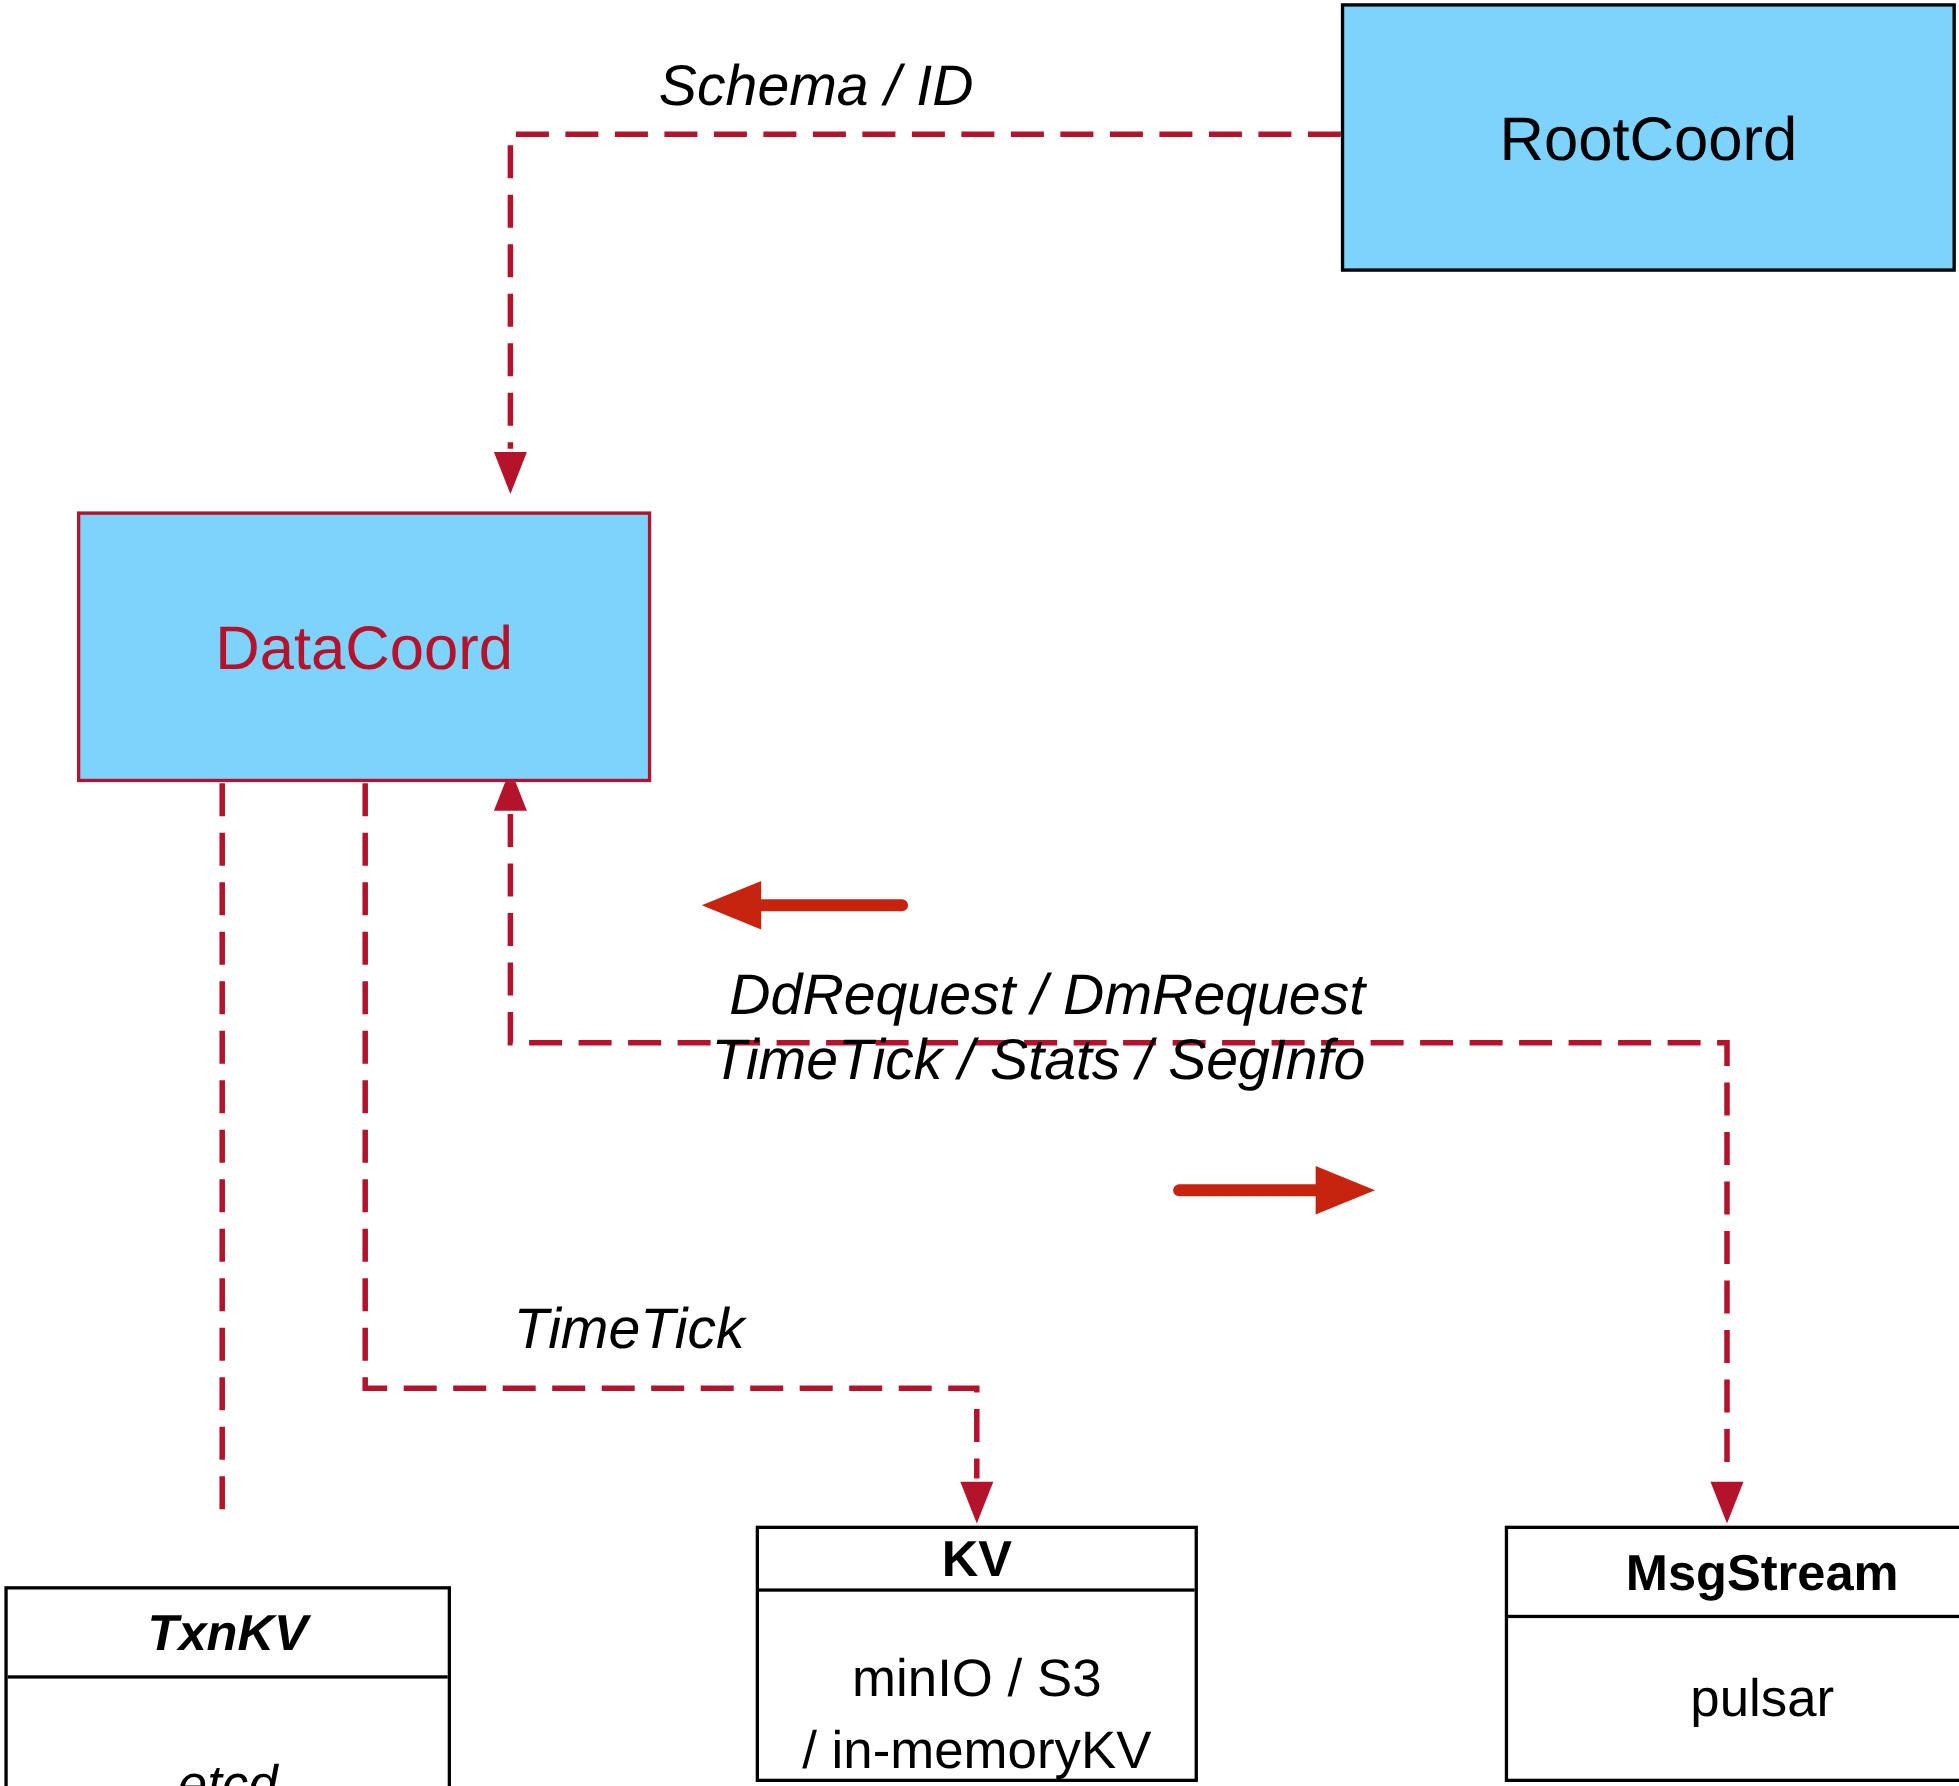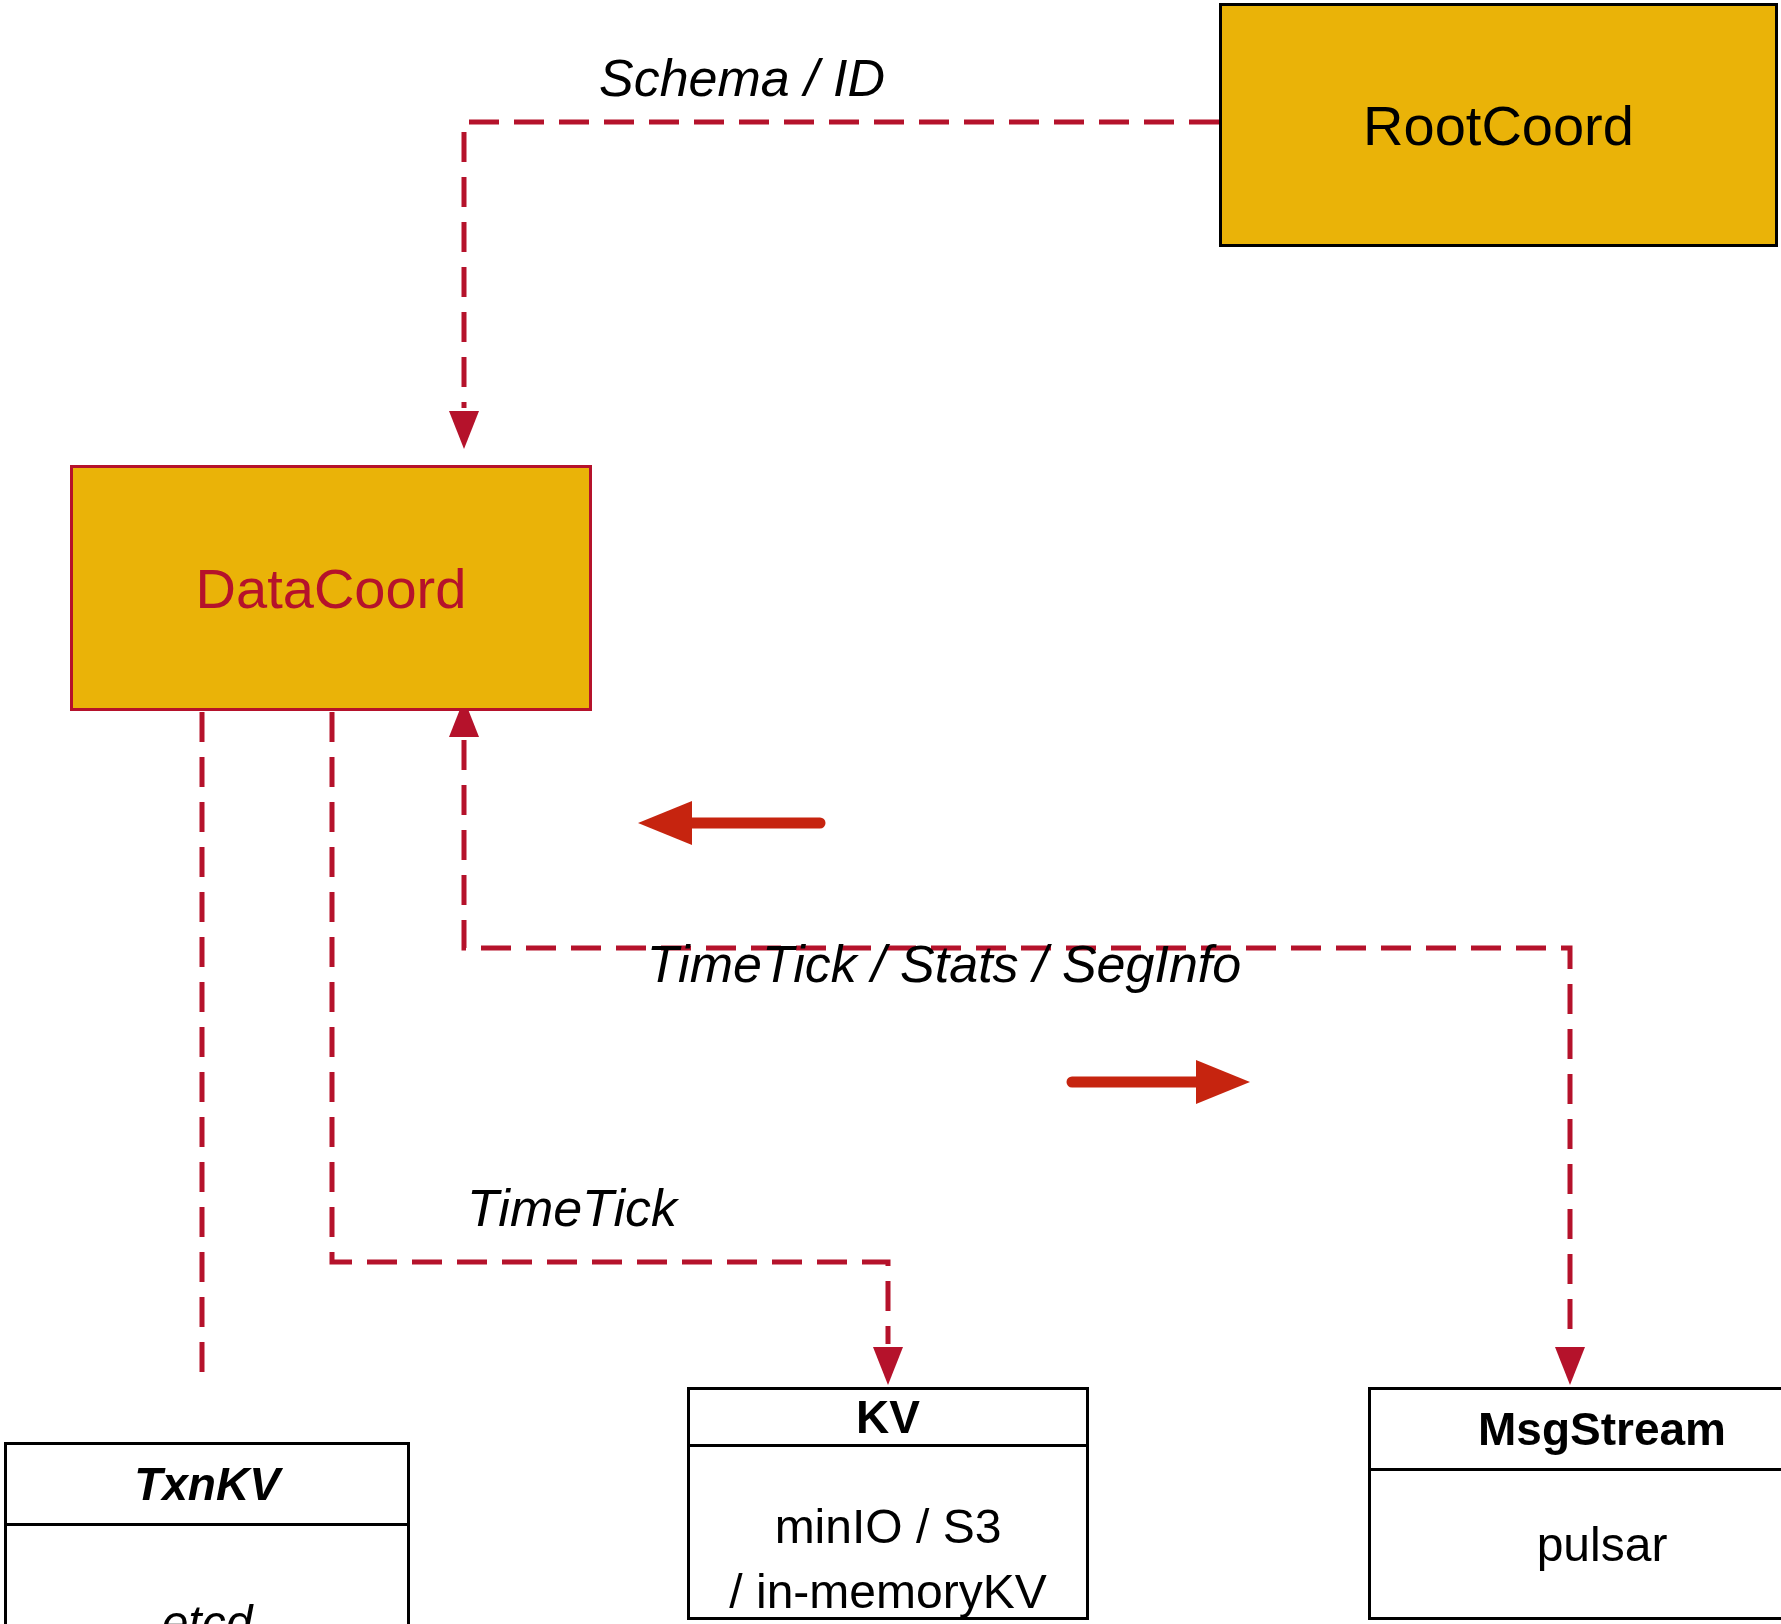--- a/index.html
+++ b/index.html
@@ -9,21 +9,21 @@
     background:#ffffff;
     font-family:"Liberation Sans", sans-serif;
     overflow:hidden;
   }
   svg.wires{position:absolute;left:0;top:0;width:1781px;height:1624px;}
   .dash{fill:none;stroke:var(--crimson);stroke-width:5;stroke-dasharray:30 15;}
   .dash-head{fill:var(--crimson);stroke:none;}
   .solid-shaft{fill:none;stroke:var(--arrow-red);stroke-width:11;stroke-linecap:round;}
   .solid-head{fill:var(--arrow-red);stroke:none;}
 
-  .node{position:absolute;box-sizing:border-box;background:#eab308;display:flex;align-items:center;justify-content:center;}
+  .node{position:absolute;box-sizing:border-box;background:#7dd3fc;display:flex;align-items:center;justify-content:center;}
   .node-rootcoord{left:1219px;top:3px;width:559px;height:244px;border:3px solid var(--ink);}
   .node-rootcoord .node-label{font-size:56px;color:var(--ink);}
   .node-datacoord{left:70px;top:449px;width:522px;height:246px;border:3px solid var(--crimson);margin-top:16px;}
   .node-datacoord .node-label{font-size:56px;color:var(--crimson);}
 
   .store{position:absolute;box-sizing:border-box;background:#ffffff;border:3px solid var(--ink);display:flex;flex-direction:column;}
   .store-txnkv{left:4px;top:1442px;width:406px;height:280px;font-style:italic;}
   .store-kv{left:687px;top:1387px;width:402px;height:233px;gap:47px;}
   .store-msgstream{left:1368px;top:1387px;width:468px;height:233px;}
   .store-header{height:78px;border-bottom:3px solid var(--ink);display:flex;align-items:center;justify-content:center;
@@ -90,16 +90,17 @@
   </div>
 
   <div class="store store-msgstream">
     <div class="store-header">MsgStream</div>
     <div class="store-body">
       <span>pulsar</span>
     </div>
   </div>
 
   <div class="edge-label lbl-schema">Schema / ID</div>
+  <div class="edge-label lbl-ddrequest">DdRequest / DmRequest</div>
   <div class="edge-label lbl-timetick">TimeTick / Stats / SegInfo</div>
   <div class="edge-label lbl-binlogs">TimeTick</div>
 
 </div>
 
 </body></html>

